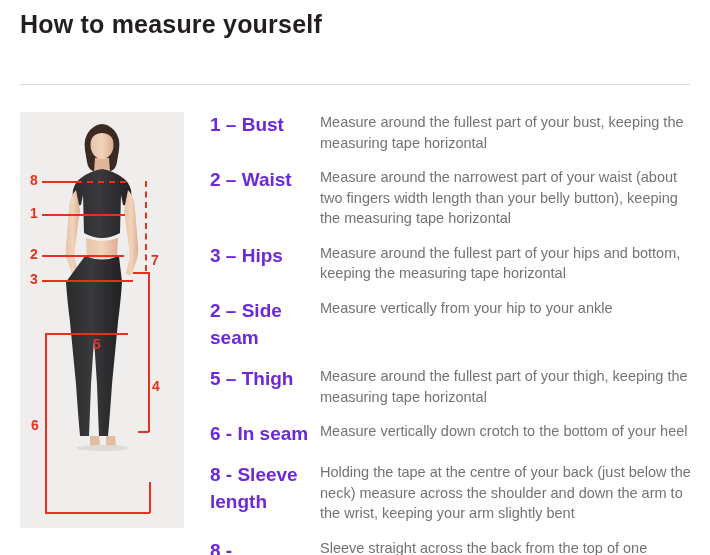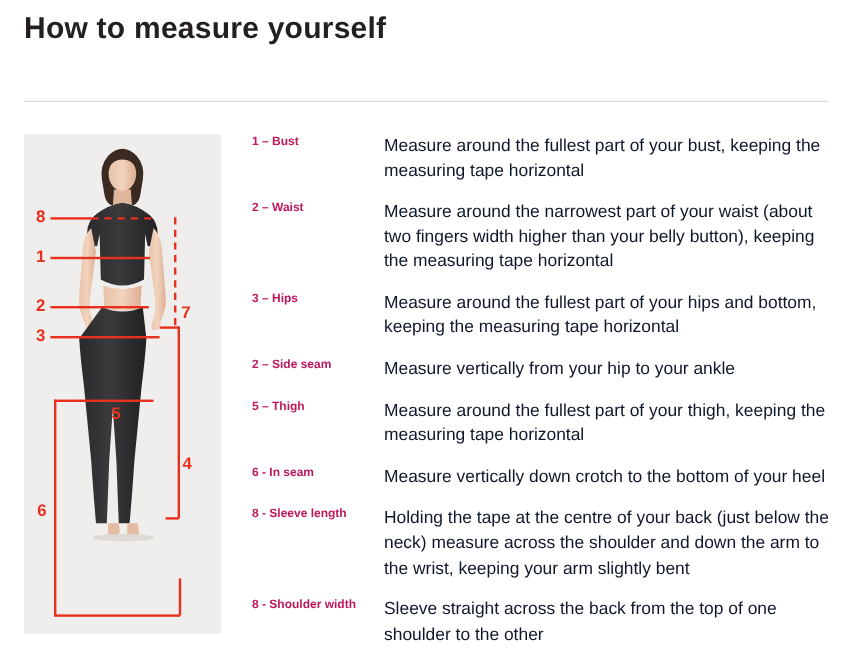--- a/index.html
+++ b/index.html
@@ -97,31 +97,31 @@
     box-sizing: border-box;
   }
   .row {
     display: flex;
     align-items: flex-start;
     margin-bottom: 14px;
   }
   .row:last-child { margin-bottom: 15px; }
   .rlabel {
     flex: 0 0 110px;
-    font-size: 10px;
+    font-size: 19px;
     font-weight: bold;
-    color: #be185d;
+    color: #6d28d9;
     line-height: 1.42;
     padding-right: 8px;
     box-sizing: border-box;
   }
   .rdesc {
     flex: 1 1 auto;
     font-size: 14.5px;
-    color: #0f172a;
+    color: #737373;
     line-height: 1.42;
   }
 </style>
 </head>
 <body>
 
 <div class="page">
 
   <div class="title">How to measure yourself</div>
   <div class="divider"></div>
@@ -201,21 +201,21 @@
 
     <div class="table">
 
       <div class="row">
         <div class="rlabel">1 – Bust</div>
         <div class="rdesc">Measure around the fullest part of your bust, keeping the measuring tape horizontal</div>
       </div>
 
       <div class="row">
         <div class="rlabel">2 – Waist</div>
-        <div class="rdesc">Measure around the narrowest part of your waist (about two fingers width higher than your belly button), keeping the measuring tape horizontal</div>
+        <div class="rdesc">Measure around the narrowest part of your waist (about two fingers width length than your belly button), keeping the measuring tape horizontal</div>
       </div>
 
       <div class="row">
         <div class="rlabel">3 – Hips</div>
         <div class="rdesc">Measure around the fullest part of your hips and bottom, keeping the measuring tape horizontal</div>
       </div>
 
       <div class="row">
         <div class="rlabel">2 – Side seam</div>
         <div class="rdesc">Measure vertically from your hip to your ankle</div>

